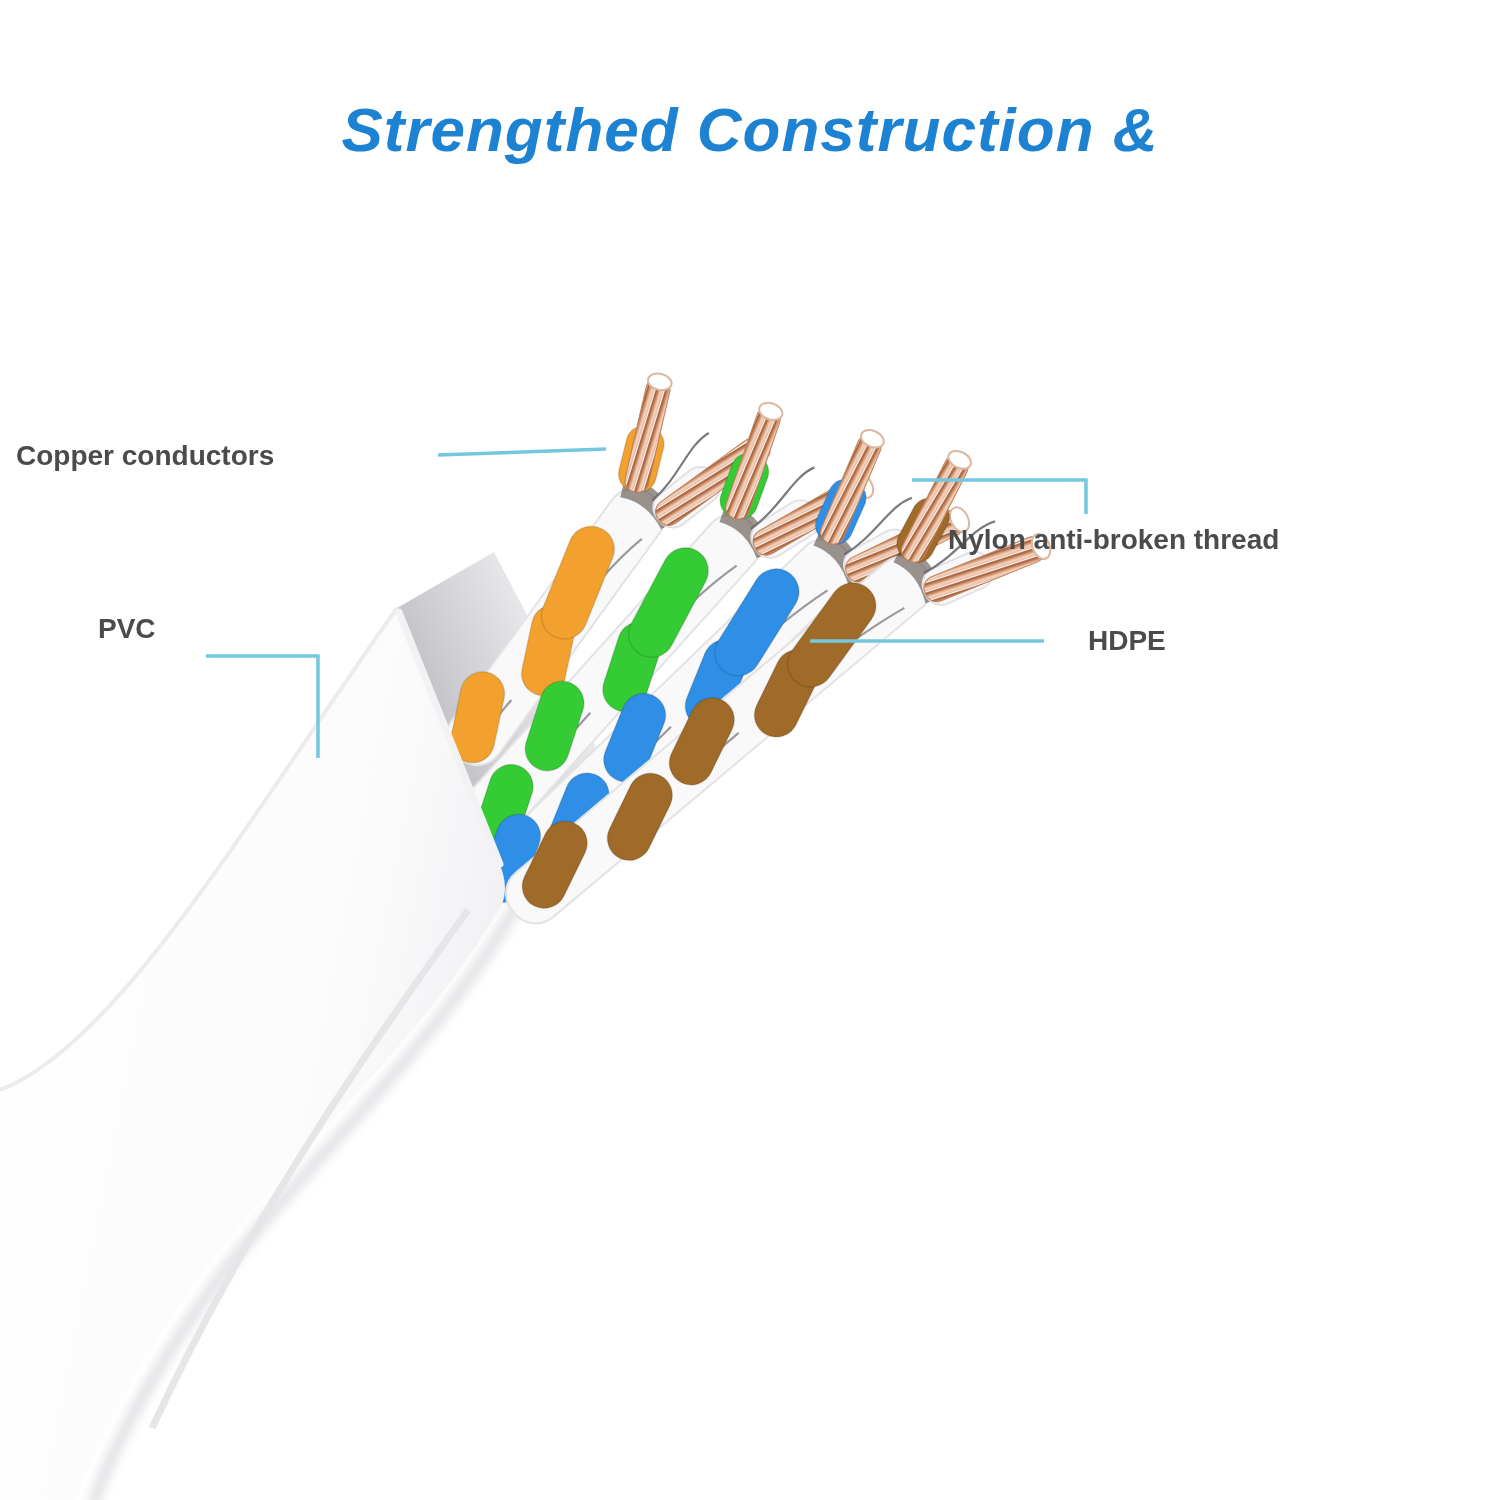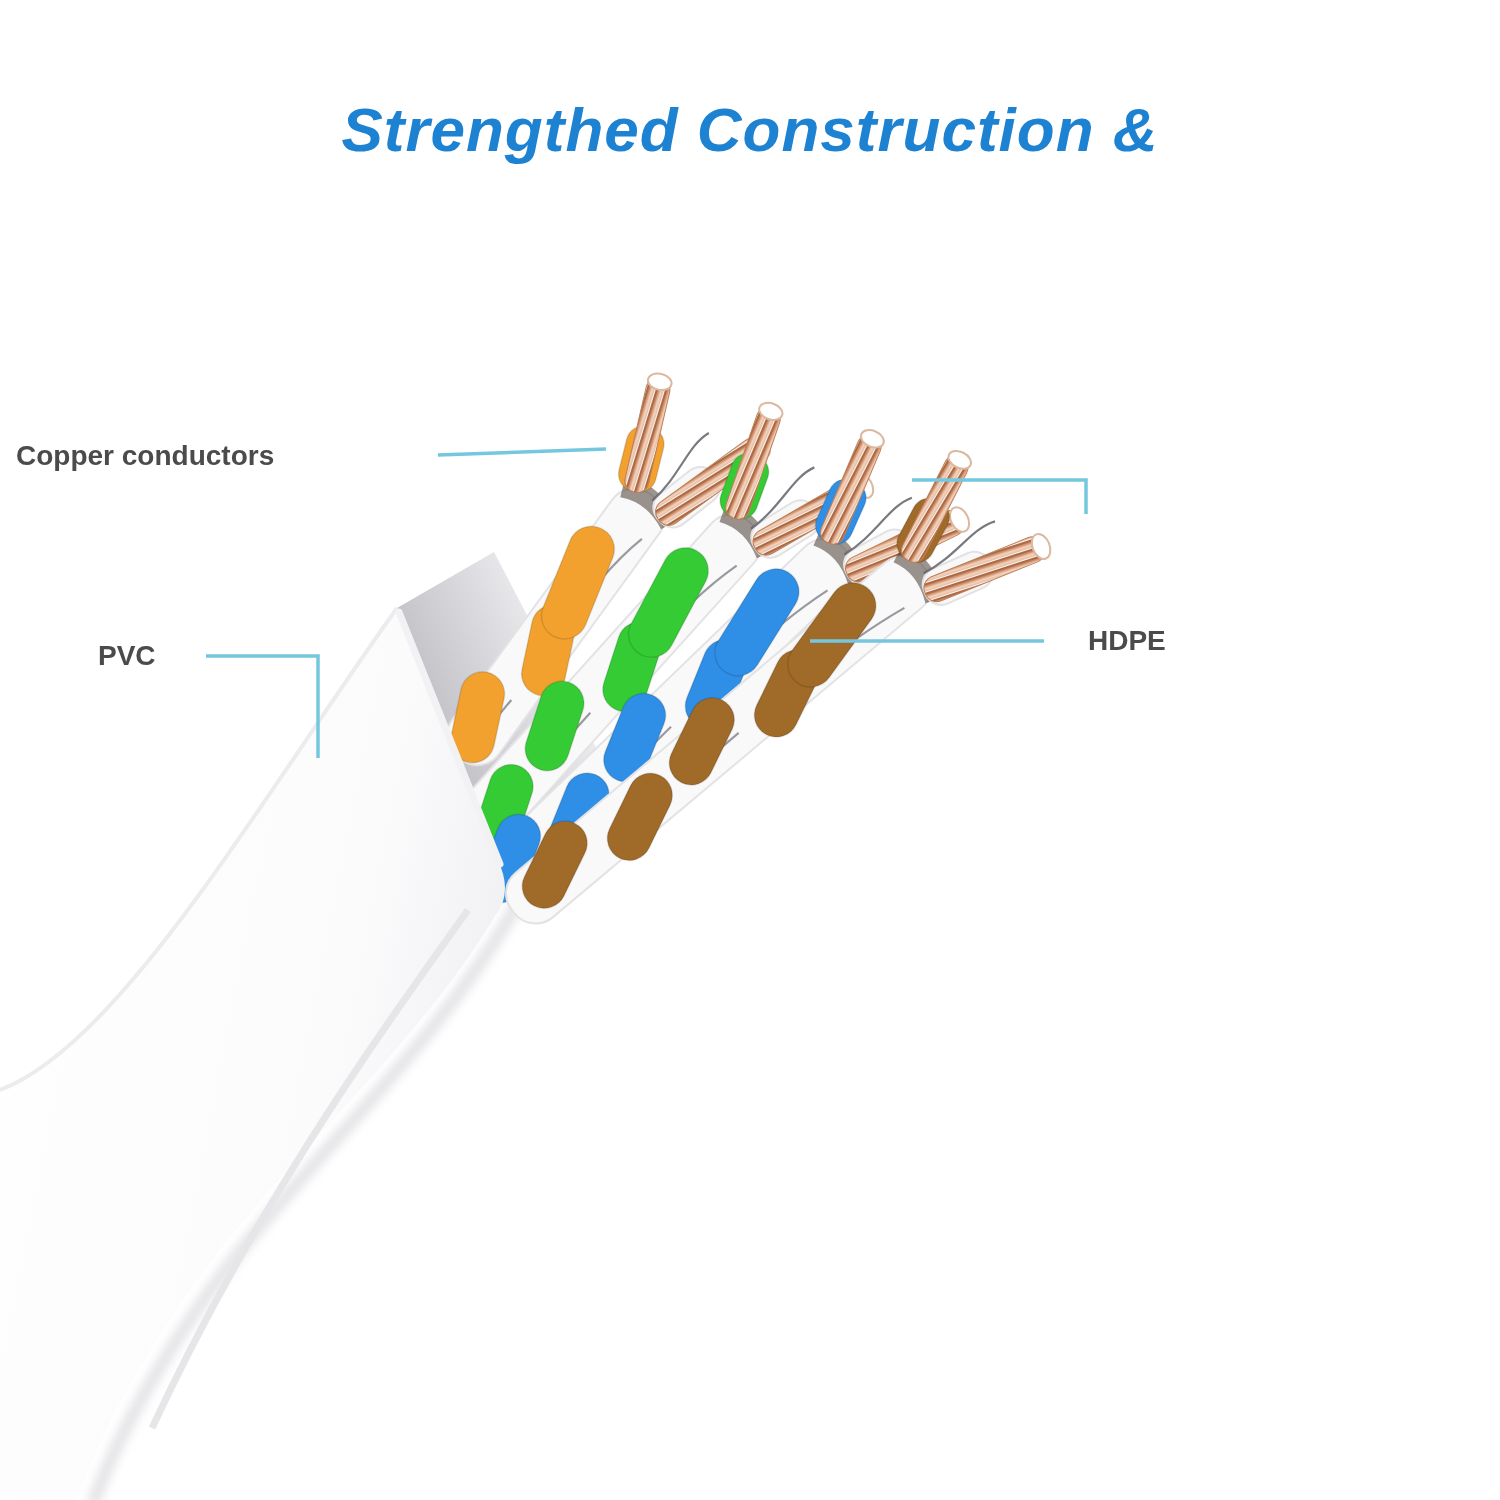--- a/index.html
+++ b/index.html
@@ -11,21 +11,21 @@
          font-family:"Liberation Sans", sans-serif;}
   .art{position:absolute;left:0;top:0;width:1500px;height:1500px;}
   .title-block{position:absolute;left:0;right:0;top:88px;text-align:center;
                font-style:italic;font-weight:700;font-size:62px;line-height:84px;
                color:var(--title);letter-spacing:1px;}
   .callout-label{position:absolute;font-weight:700;font-size:28px;line-height:46px;
                  color:var(--label);white-space:nowrap;}
   .lbl-copper{left:16px;top:433px;}
   .lbl-nylon{left:948px;top:517px;}
   .lbl-hdpe{left:1088px;top:618px;}
-  .lbl-pvc{left:98px;top:633px;}
+  .lbl-pvc{left:98px;top:606px;}
 
   
   .callout{fill:none;stroke:var(--callout-line);stroke-width:3.5px;}
   .jacket-face{fill:url(#jg);}
   .jacket-edge-shadow{fill:none;stroke:#cfcfd5;stroke-width:13px;opacity:.55;}
   .jacket-left-edge{fill:none;stroke:#ececef;stroke-width:4px;}
   .jacket-crease{fill:none;stroke:#e6e6e9;stroke-width:7px;}
   .jacket-lip{fill:none;stroke:#f2f2f5;stroke-width:7px;stroke-linecap:round;}
   .opening{fill:url(#og);}
   .wcol{fill:#f9f9fa;stroke:#e3e3e6;stroke-width:2px;}
@@ -190,16 +190,17 @@
     <path class="callout" d="M 912,480 L 1086,480 L 1086,514"></path>
     <path class="callout" d="M 810,641 L 1044,641"></path>
     <path class="callout" d="M 206,656 L 318,656 L 318,758"></path>
   </svg>
 
   <div class="title-block">
     <div>Strengthed Construction &amp;</div>
   </div>
 
   <div class="callout-label lbl-copper">Copper conductors</div>
+  <div class="callout-label lbl-nylon">Nylon anti-broken thread</div>
   <div class="callout-label lbl-hdpe">HDPE</div>
   <div class="callout-label lbl-pvc">PVC</div>
 
 </div>
 
 </body></html>

